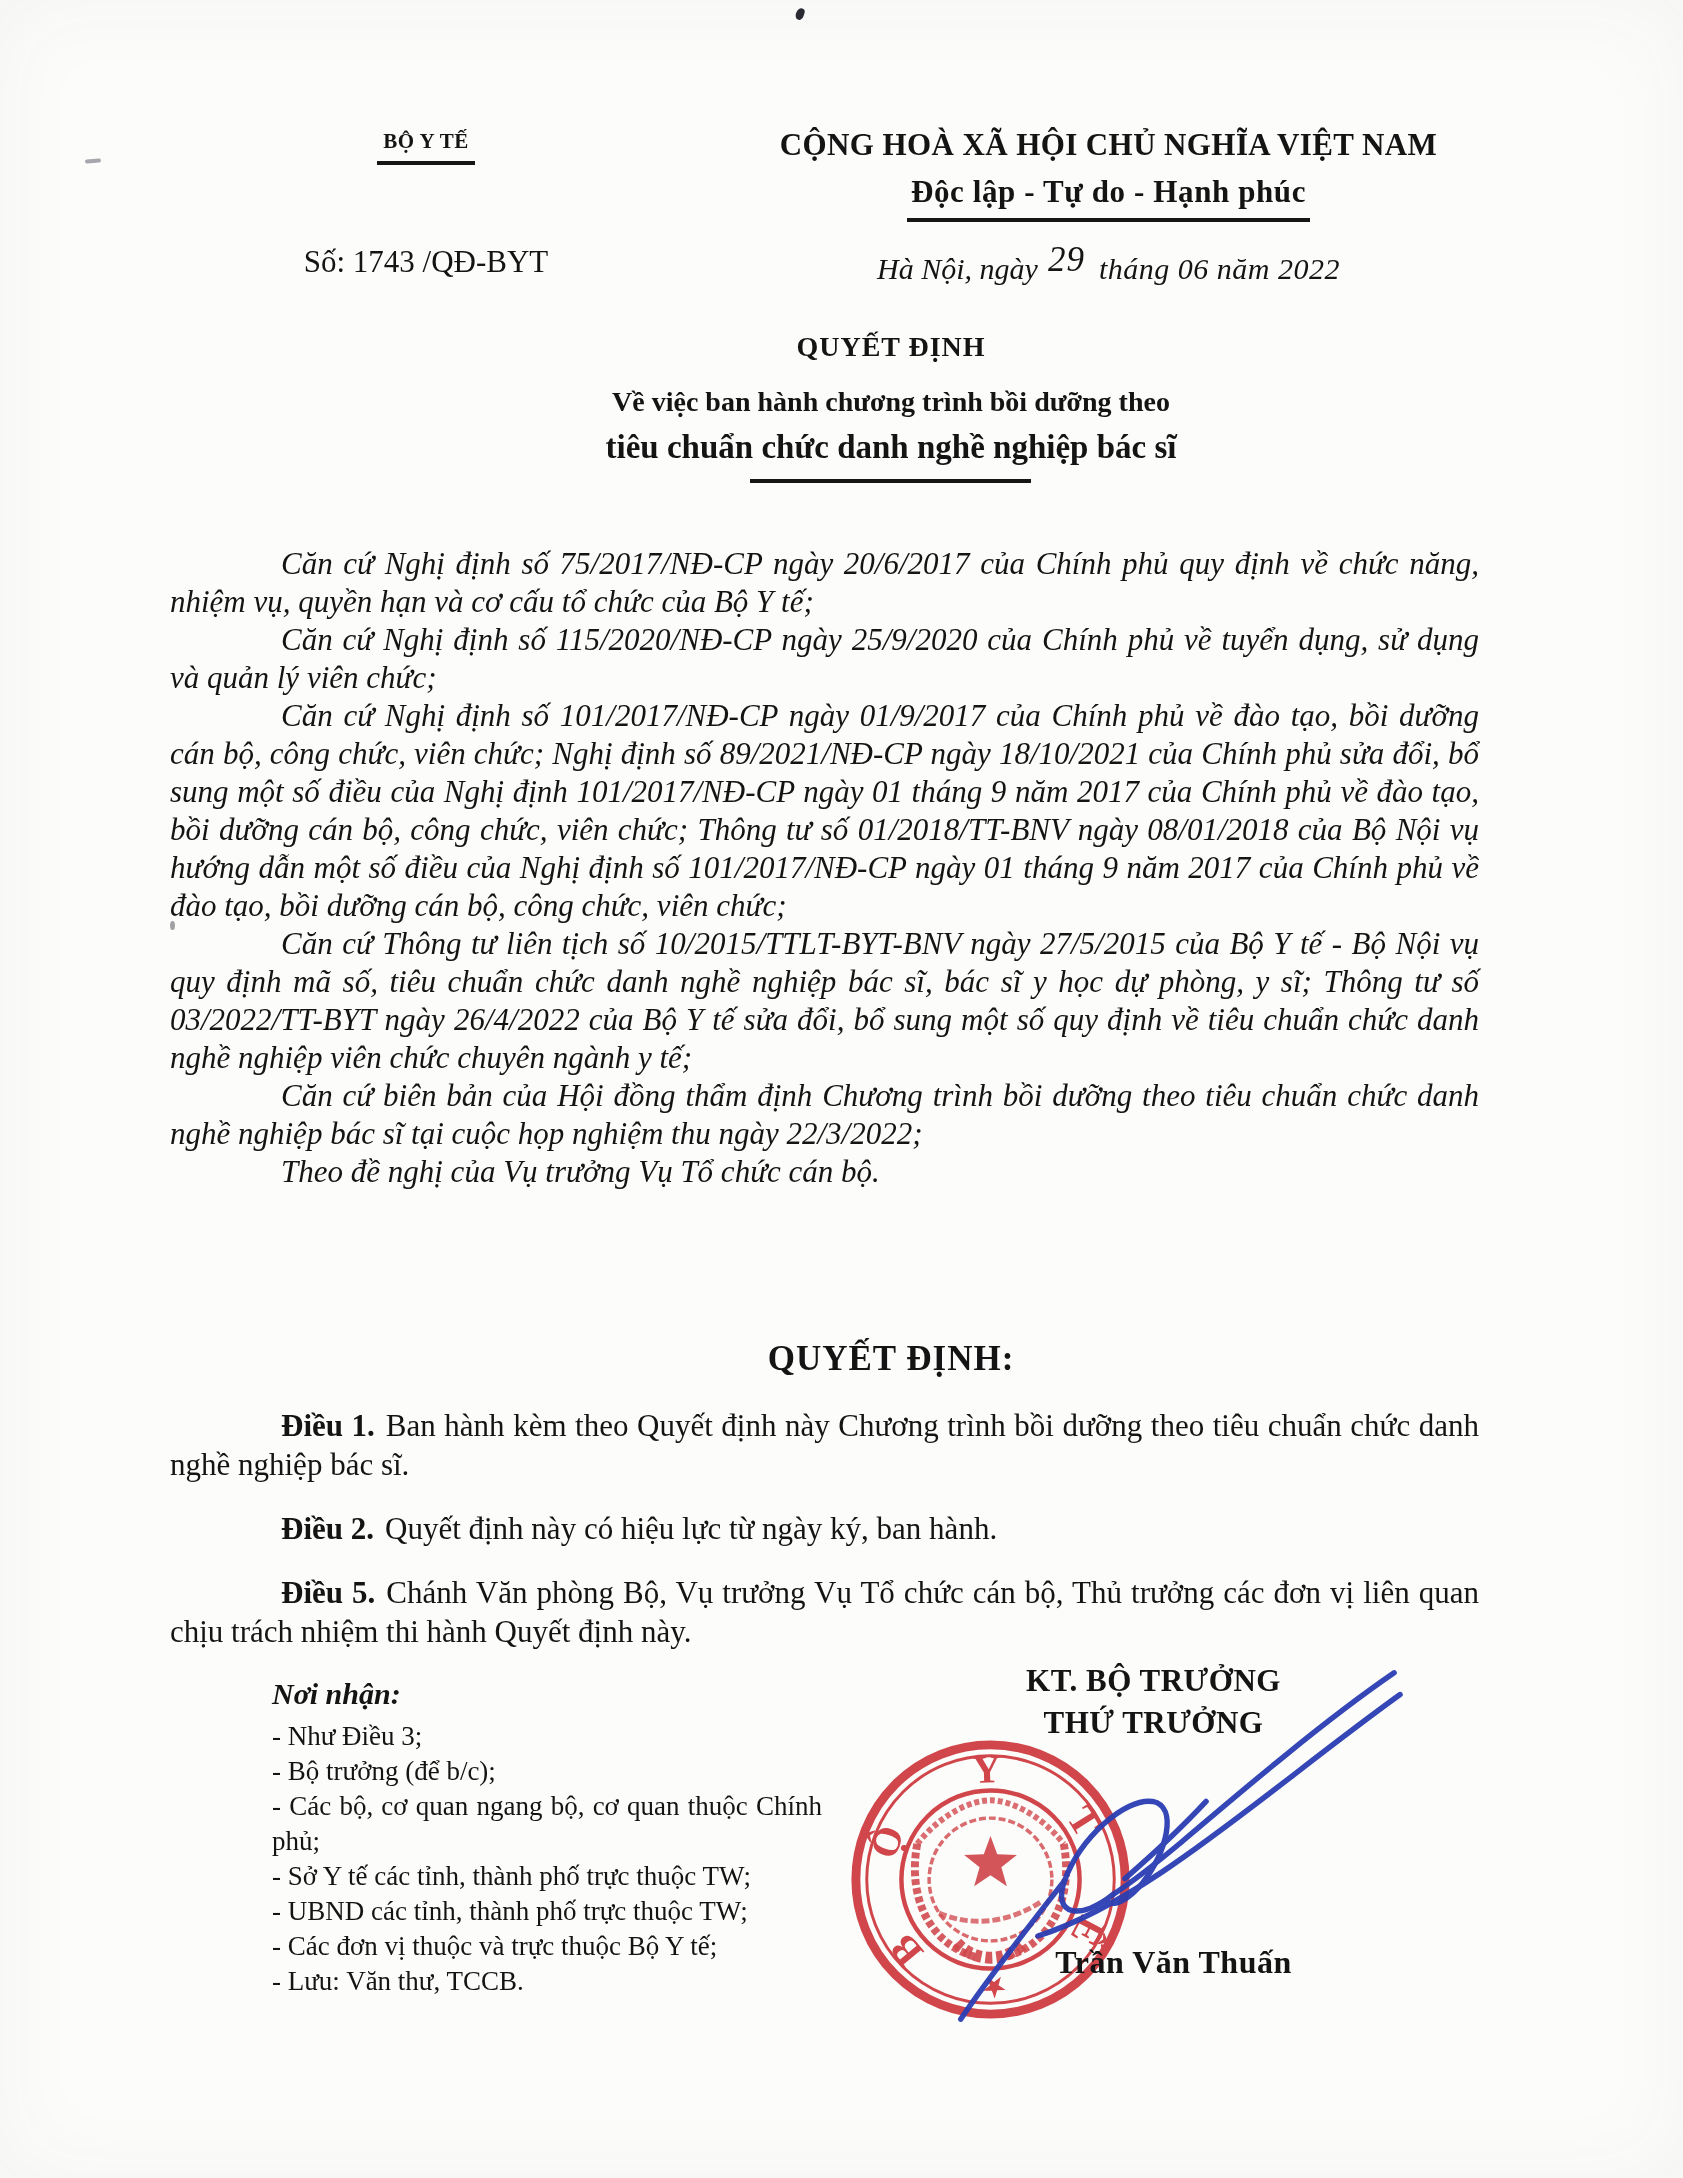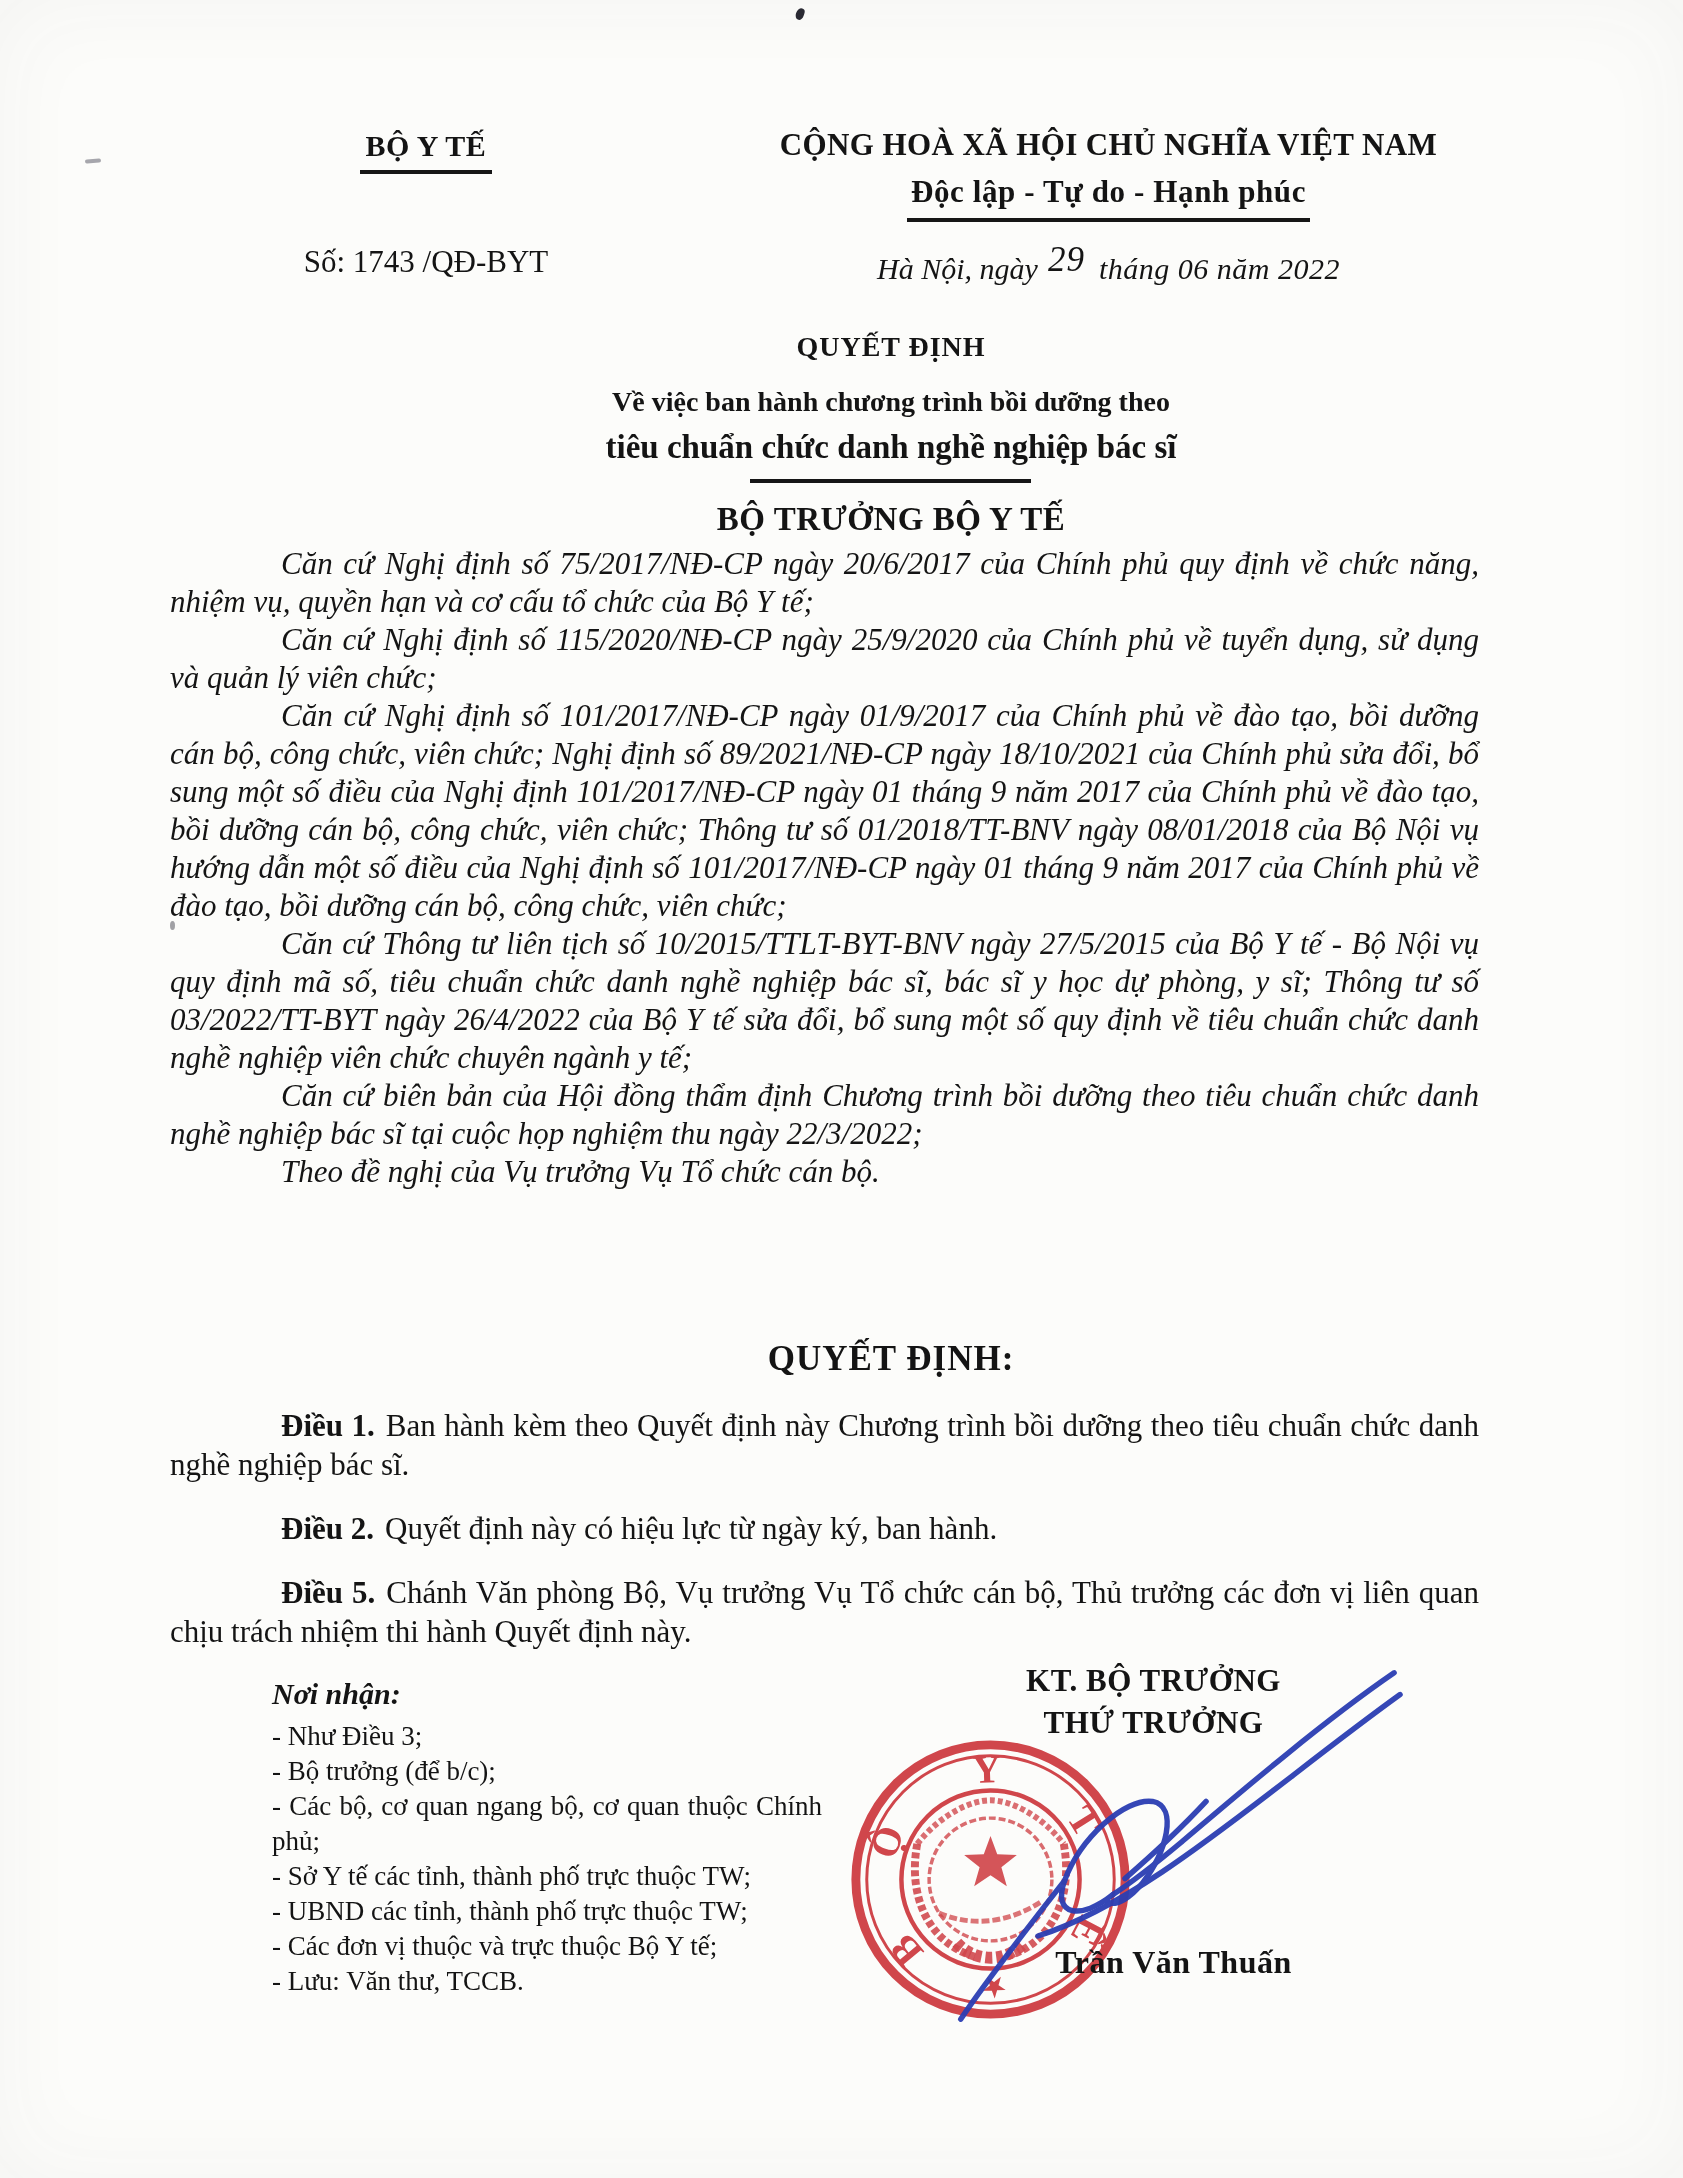--- a/index.html
+++ b/index.html
@@ -9,21 +9,21 @@
     background:#fcfcfa;
     overflow:hidden;
     font-family:"Liberation Serif","DejaVu Serif",serif;
     color:#141414;
     box-shadow:inset 0 0 89px rgba(60,60,70,.045);
   }
   .abs{position:absolute;}
   .ctr{text-align:center;}
 
   
-  .org{left:248px;top:129px;width:356px;font-size:30px;font-weight:bold;letter-spacing:0.5px;text-decoration:underline;}
+  .org{left:248px;top:129px;width:356px;font-size:21px;font-weight:bold;letter-spacing:0.5px;text-decoration:underline;}
   .org-inner{display:inline-block;border-bottom:4px solid #161616;padding:0 6px 7px 6px;}
   .doc-number{left:228px;top:244px;width:396px;font-size:31px;}
   .nat1{left:683px;top:127px;width:851px;font-size:31px;font-weight:bold;letter-spacing:0.4px;}
   .nat2{left:683px;top:174px;width:851px;font-size:31px;font-weight:bold;}
   .nat2-inner{display:inline-block;border-bottom:4px solid #161616;padding:0 4px 8px 4px;letter-spacing:0.6px;}
   .date-line{left:683px;top:248px;width:851px;font-size:30px;font-style:italic;}
   .date-day{display:inline-block;font-size:35px;transform:translateY(-8px);margin:0 14px 12px 10px;letter-spacing:1px;}
   .date-suffix{letter-spacing:0.5px;}
 
   
@@ -81,21 +81,20 @@
     <span class="nat2-inner">Độc lập - Tự do - Hạnh phúc</span>
   </div>
   <div class="abs ctr date-line">
     <span>Hà Nội, ngày</span><span class="date-day">29</span><span class="date-suffix">tháng 06 năm 2022</span>
   </div>
 
   <div class="abs ctr doc-title">QUYẾT ĐỊNH</div>
   <div class="abs ctr doc-sub1">Về việc ban hành chương trình bồi dưỡng theo</div>
   <div class="abs ctr doc-sub2">tiêu chuẩn chức danh nghề nghiệp bác sĩ</div>
   <div class="abs title-rule"></div>
-  <div class="abs ctr authority">BỘ TRƯỞNG BỘ Y TẾ</div>
 
   <div class="abs recitals">
     <p class="recital">Căn cứ Nghị định số 75/2017/NĐ-CP ngày 20/6/2017 của Chính phủ quy định về chức năng, nhiệm vụ, quyền hạn và cơ cấu tổ chức của Bộ Y tế;</p>
     <p class="recital">Căn cứ Nghị định số 115/2020/NĐ-CP ngày 25/9/2020 của Chính phủ về tuyển dụng, sử dụng và quản lý viên chức;</p>
     <p class="recital">Căn cứ Nghị định số 101/2017/NĐ-CP ngày 01/9/2017 của Chính phủ về đào tạo, bồi dưỡng cán bộ, công chức, viên chức; Nghị định số 89/2021/NĐ-CP ngày 18/10/2021 của Chính phủ sửa đổi, bổ sung một số điều của Nghị định 101/2017/NĐ-CP ngày 01 tháng 9 năm 2017 của Chính phủ về đào tạo, bồi dưỡng cán bộ, công chức, viên chức; Thông tư số 01/2018/TT-BNV ngày 08/01/2018 của Bộ Nội vụ hướng dẫn một số điều của Nghị định số 101/2017/NĐ-CP ngày 01 tháng 9 năm 2017 của Chính phủ về đào tạo, bồi dưỡng cán bộ, công chức, viên chức;</p>
     <p class="recital">Căn cứ Thông tư liên tịch số 10/2015/TTLT-BYT-BNV ngày 27/5/2015 của Bộ Y tế - Bộ Nội vụ quy định mã số, tiêu chuẩn chức danh nghề nghiệp bác sĩ, bác sĩ y học dự phòng, y sĩ; Thông tư số 03/2022/TT-BYT ngày 26/4/2022 của Bộ Y tế sửa đổi, bổ sung một số quy định về tiêu chuẩn chức danh nghề nghiệp viên chức chuyên ngành y tế;</p>
     <p class="recital">Căn cứ biên bản của Hội đồng thẩm định Chương trình bồi dưỡng theo tiêu chuẩn chức danh nghề nghiệp bác sĩ tại cuộc họp nghiệm thu ngày 22/3/2022;</p>
     <p class="recital">Theo đề nghị của Vụ trưởng Vụ Tổ chức cán bộ.</p>
   </div>
 

